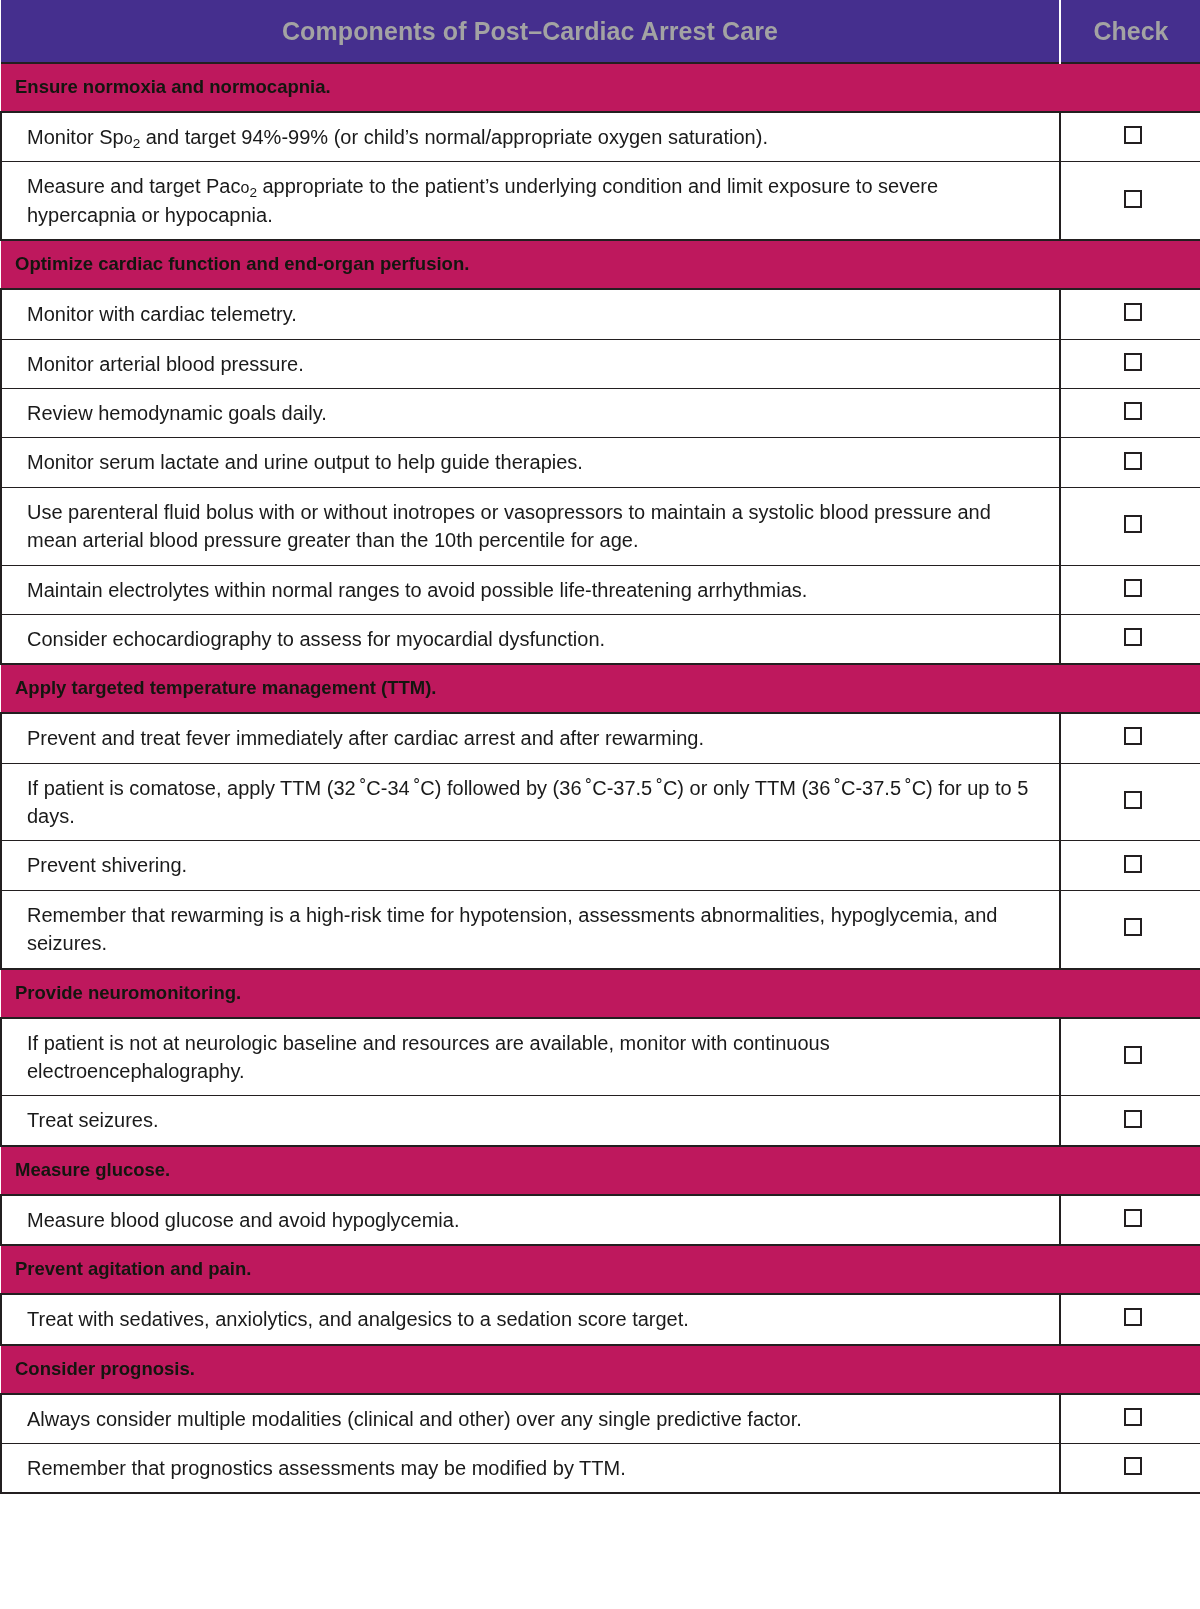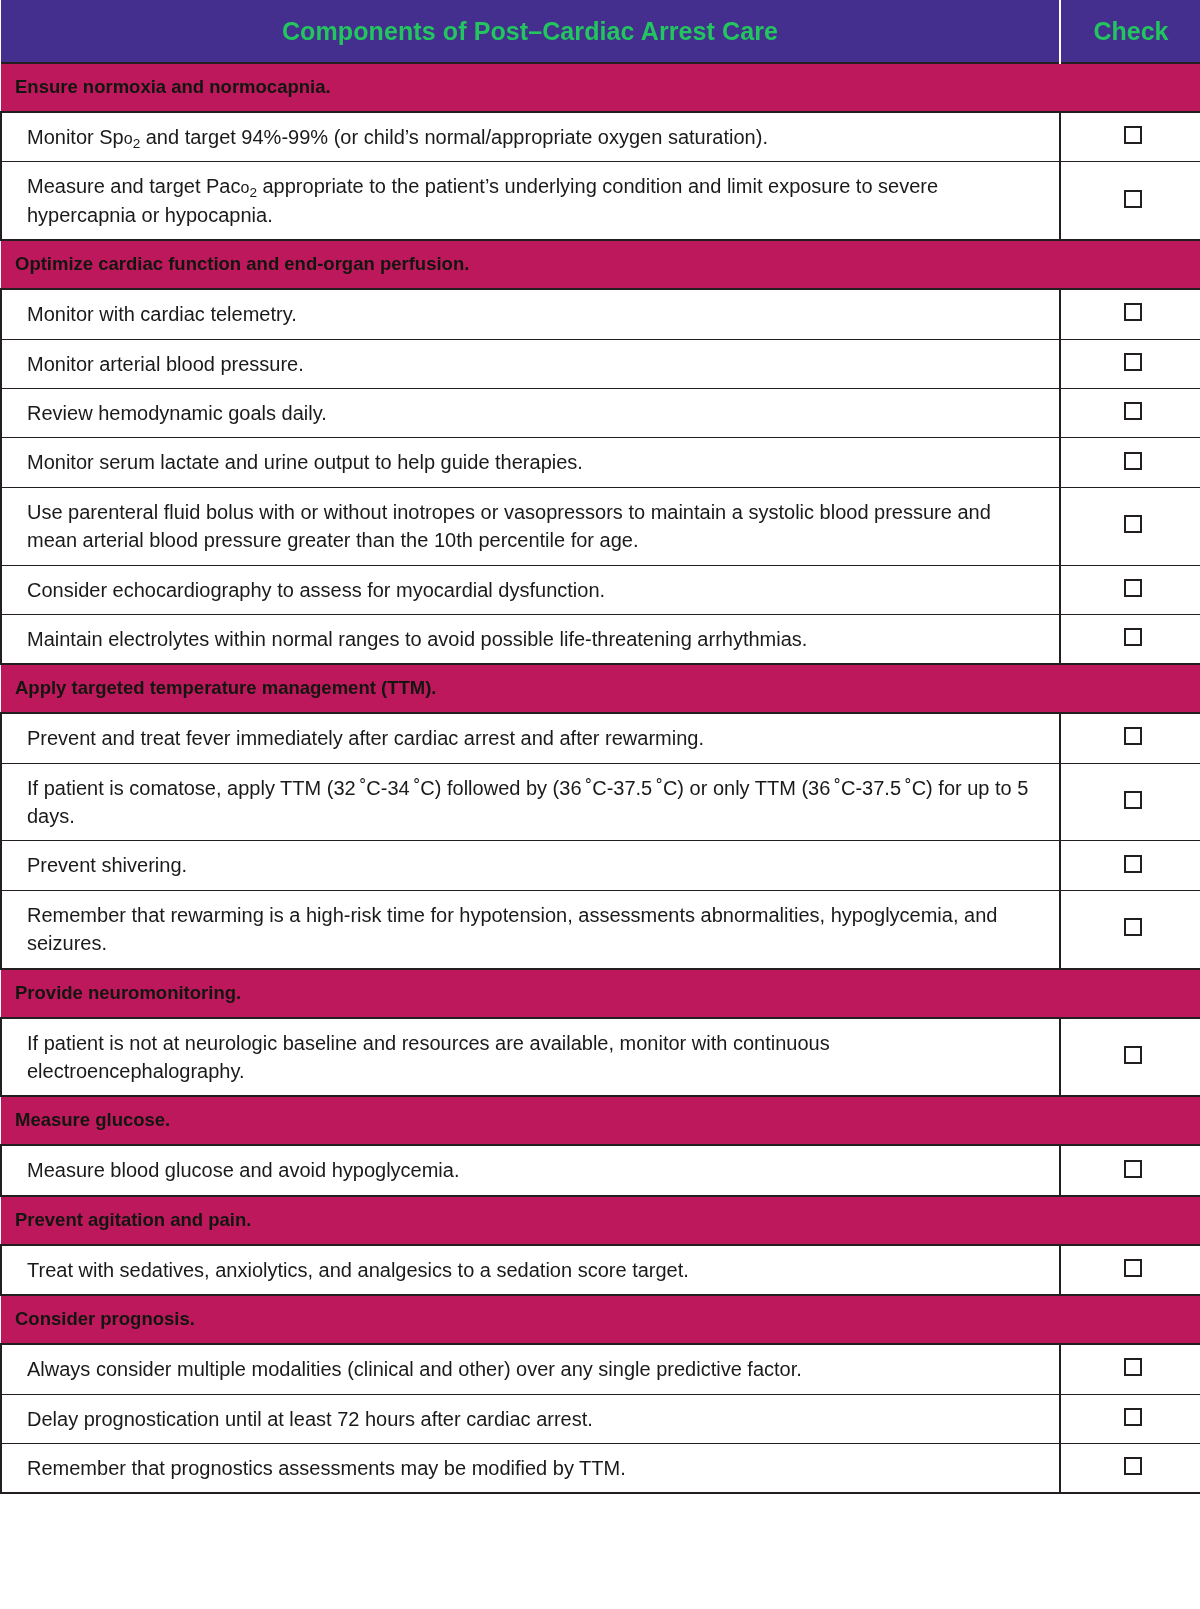--- a/index.html
+++ b/index.html
@@ -16,21 +16,21 @@
 
   .checklist-table {
     width: 1200px;
     border-collapse: collapse;
     table-layout: fixed;
   }
 
   
   .table-header th {
     background: #452F8E;
-    color: #22c55e;
+    color: #a3a3a3;
     font-weight: bold;
     padding: 0;
     height: 62px;
     vertical-align: middle;
   }
   .hdr-title {
     font-size: 25px;
     text-align: center;
     letter-spacing: 0.1px;
     border-right: 2px solid #ffffff;
@@ -144,27 +144,27 @@
       </tr>
       <tr class="item-row">
         <td class="item-text">Monitor serum lactate and urine output to help guide therapies.</td>
         <td class="item-check"><span class="checkbox"></span></td>
       </tr>
       <tr class="item-row">
         <td class="item-text">Use parenteral fluid bolus with or without inotropes or vasopressors to maintain a systolic blood pressure and mean arterial blood pressure greater than the 10th percentile for age.</td>
         <td class="item-check"><span class="checkbox"></span></td>
       </tr>
       <tr class="item-row">
+        <td class="item-text">Maintain electrolytes within normal ranges to avoid possible life-threatening arrhythmias.</td>
+        <td class="item-check"><span class="checkbox"></span></td>
+      </tr>
+      <tr class="item-row">
         <td class="item-text">Consider echocardiography to assess for myocardial dysfunction.</td>
         <td class="item-check"><span class="checkbox"></span></td>
       </tr>
-      <tr class="item-row">
-        <td class="item-text">Maintain electrolytes within normal ranges to avoid possible life-threatening arrhythmias.</td>
-        <td class="item-check"><span class="checkbox"></span></td>
-      </tr>
       <tr class="section-row">
         <td colspan="2">Apply targeted temperature management (TTM).</td>
       </tr>
       <tr class="item-row">
         <td class="item-text">Prevent and treat fever immediately after cardiac arrest and after rewarming.</td>
         <td class="item-check"><span class="checkbox"></span></td>
       </tr>
       <tr class="item-row">
         <td class="item-text">If patient is comatose, apply TTM (32 ˚C-34 ˚C) followed by (36 ˚C-37.5 ˚C) or only TTM (36 ˚C-37.5 ˚C) for up to 5 days.</td>
         <td class="item-check"><span class="checkbox"></span></td>
@@ -177,43 +177,43 @@
         <td class="item-text">Remember that rewarming is a high-risk time for hypotension, assessments abnormalities, hypoglycemia, and seizures.</td>
         <td class="item-check"><span class="checkbox"></span></td>
       </tr>
       <tr class="section-row">
         <td colspan="2">Provide neuromonitoring.</td>
       </tr>
       <tr class="item-row after-section">
         <td class="item-text">If patient is not at neurologic baseline and resources are available, monitor with continuous electroencephalography.</td>
         <td class="item-check"><span class="checkbox"></span></td>
       </tr>
+      <tr class="item-row">
+        <td class="item-text">Treat seizures.</td>
+        <td class="item-check"><span class="checkbox"></span></td>
+      </tr>
       <tr class="section-row">
         <td colspan="2">Measure glucose.</td>
       </tr>
       <tr class="item-row after-section">
         <td class="item-text">Measure blood glucose and avoid hypoglycemia.</td>
         <td class="item-check"><span class="checkbox"></span></td>
       </tr>
       <tr class="section-row">
         <td colspan="2">Prevent agitation and pain.</td>
       </tr>
       <tr class="item-row after-section">
         <td class="item-text">Treat with sedatives, anxiolytics, and analgesics to a sedation score target.</td>
         <td class="item-check"><span class="checkbox"></span></td>
       </tr>
       <tr class="section-row">
         <td colspan="2">Consider prognosis.</td>
       </tr>
       <tr class="item-row after-section">
         <td class="item-text">Always consider multiple modalities (clinical and other) over any single predictive factor.</td>
-        <td class="item-check"><span class="checkbox"></span></td>
-      </tr>
-      <tr class="item-row">
-        <td class="item-text">Delay prognostication until at least 72 hours after cardiac arrest.</td>
         <td class="item-check"><span class="checkbox"></span></td>
       </tr>
       <tr class="item-row last-row">
         <td class="item-text">Remember that prognostics assessments may be modified by TTM.</td>
         <td class="item-check"><span class="checkbox"></span></td>
       </tr>
     </tbody>
 </table>
 
 </body></html>

